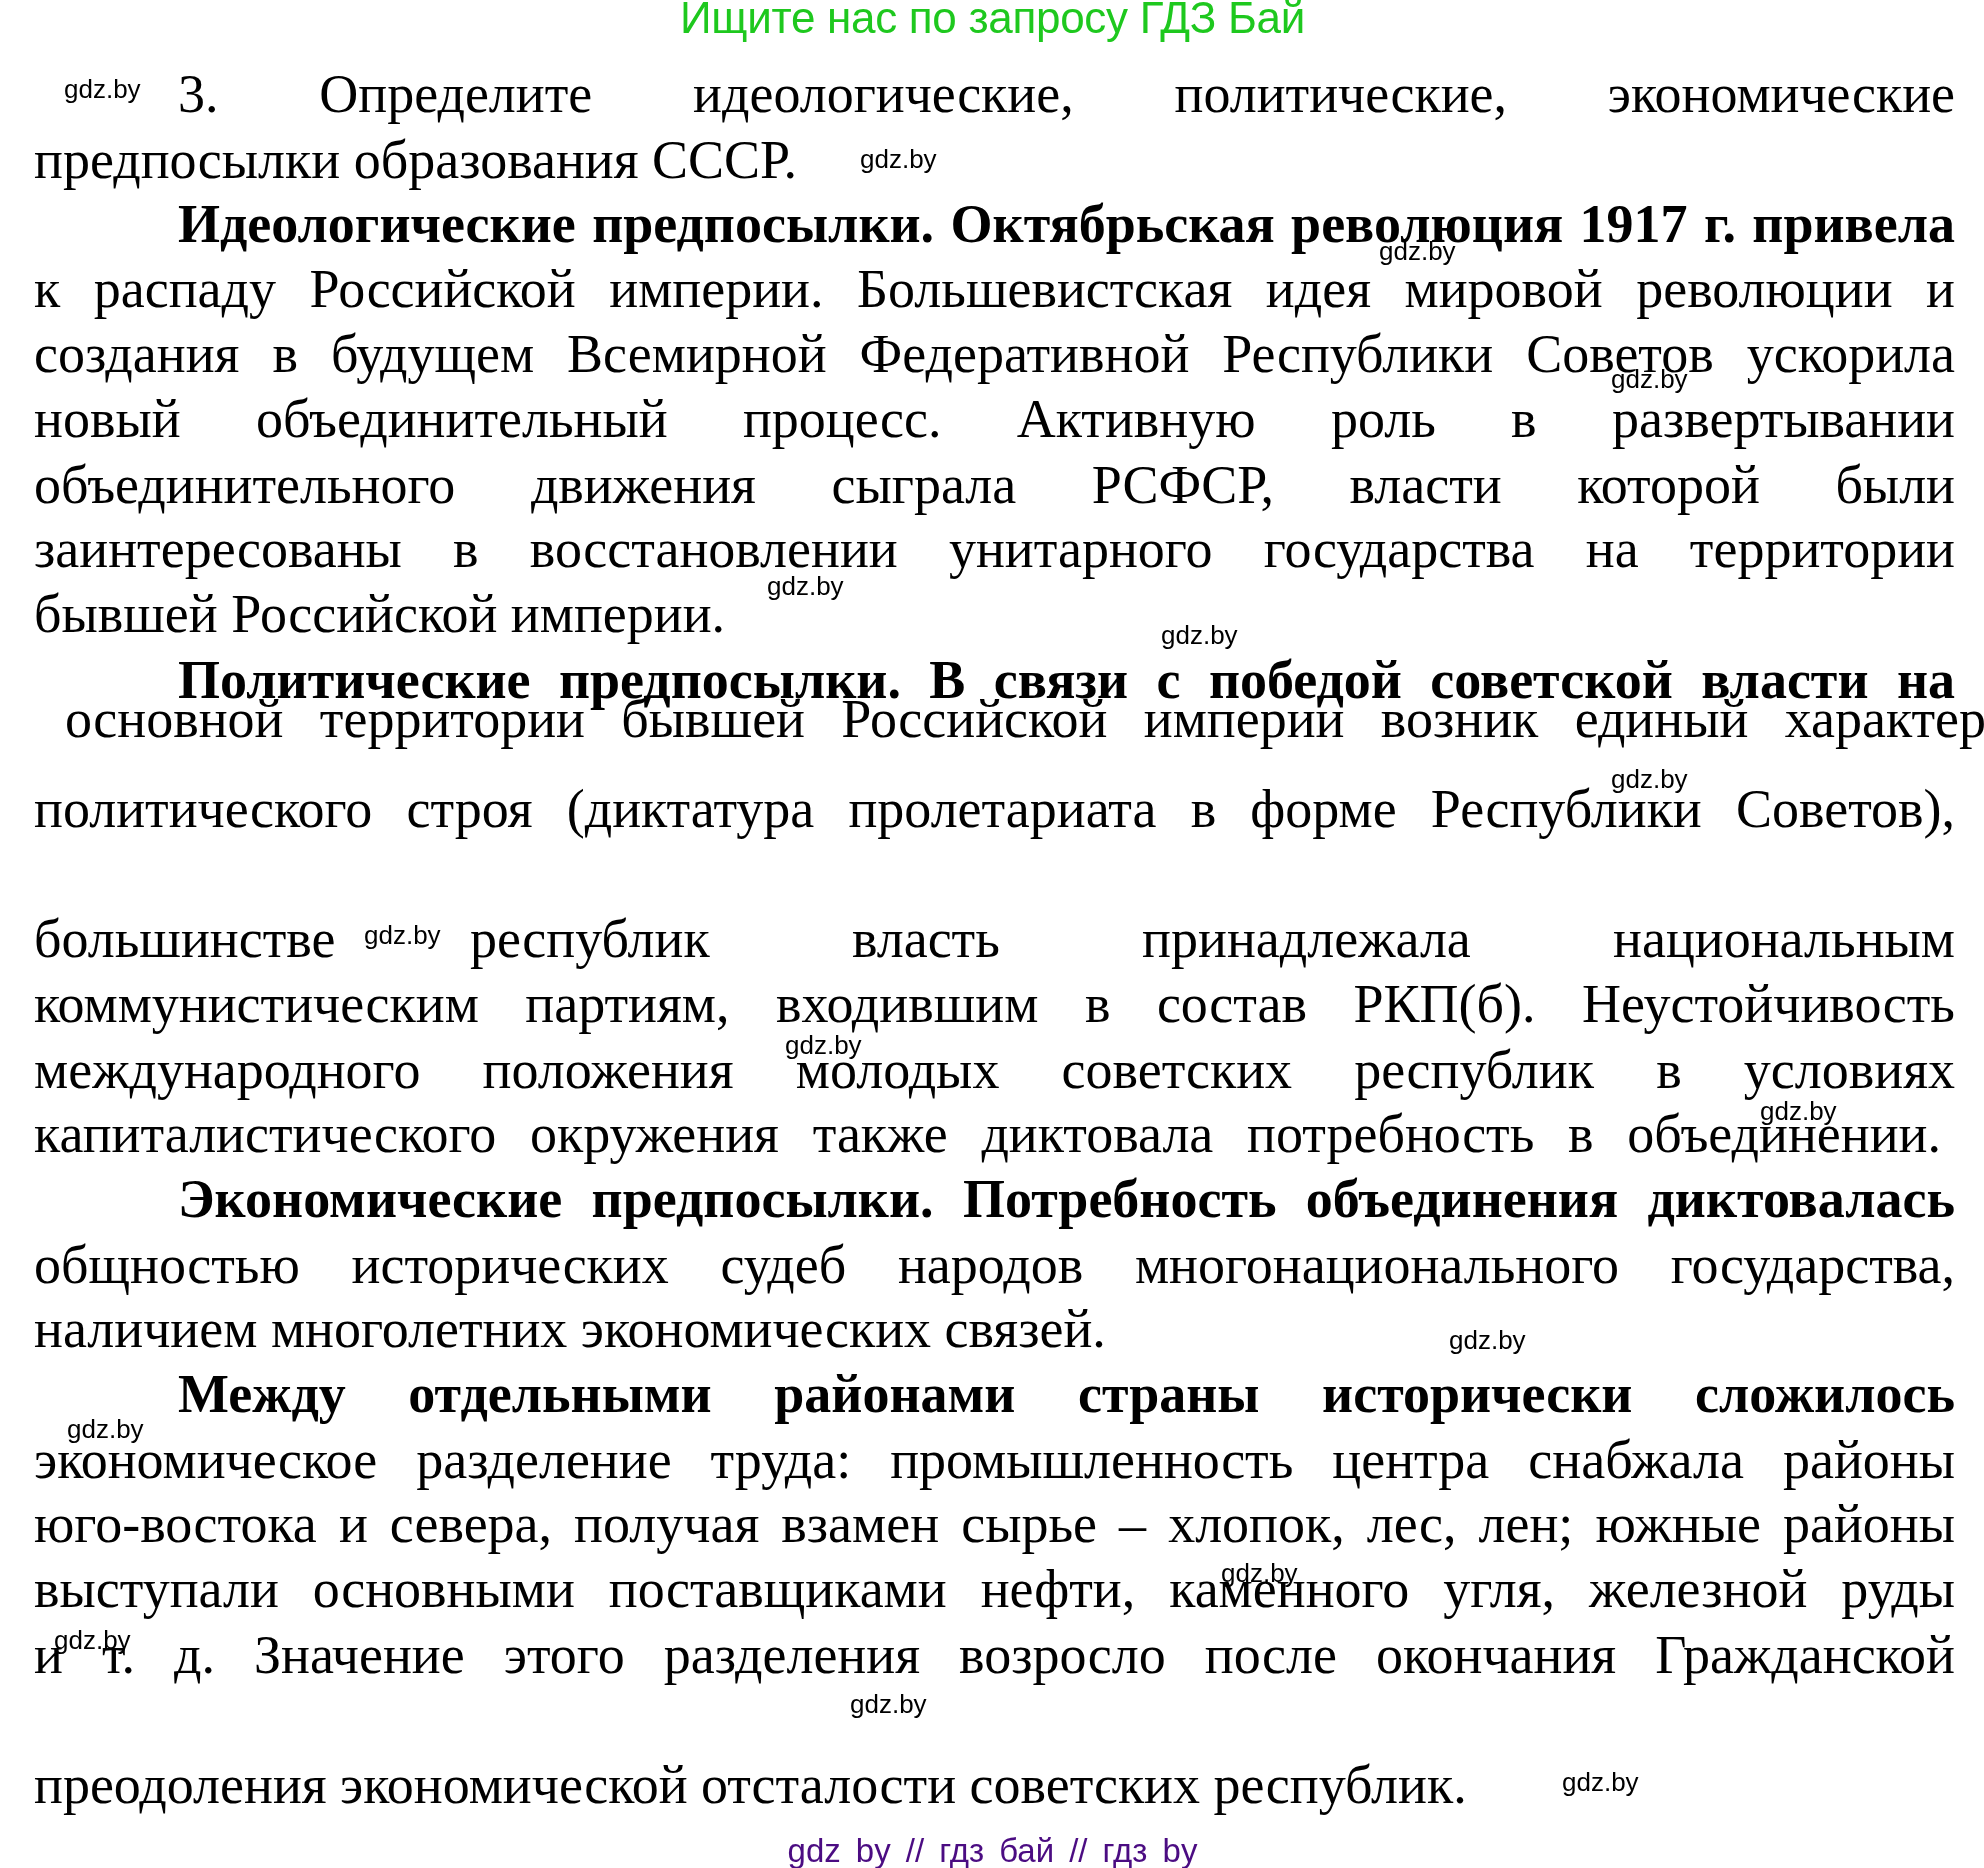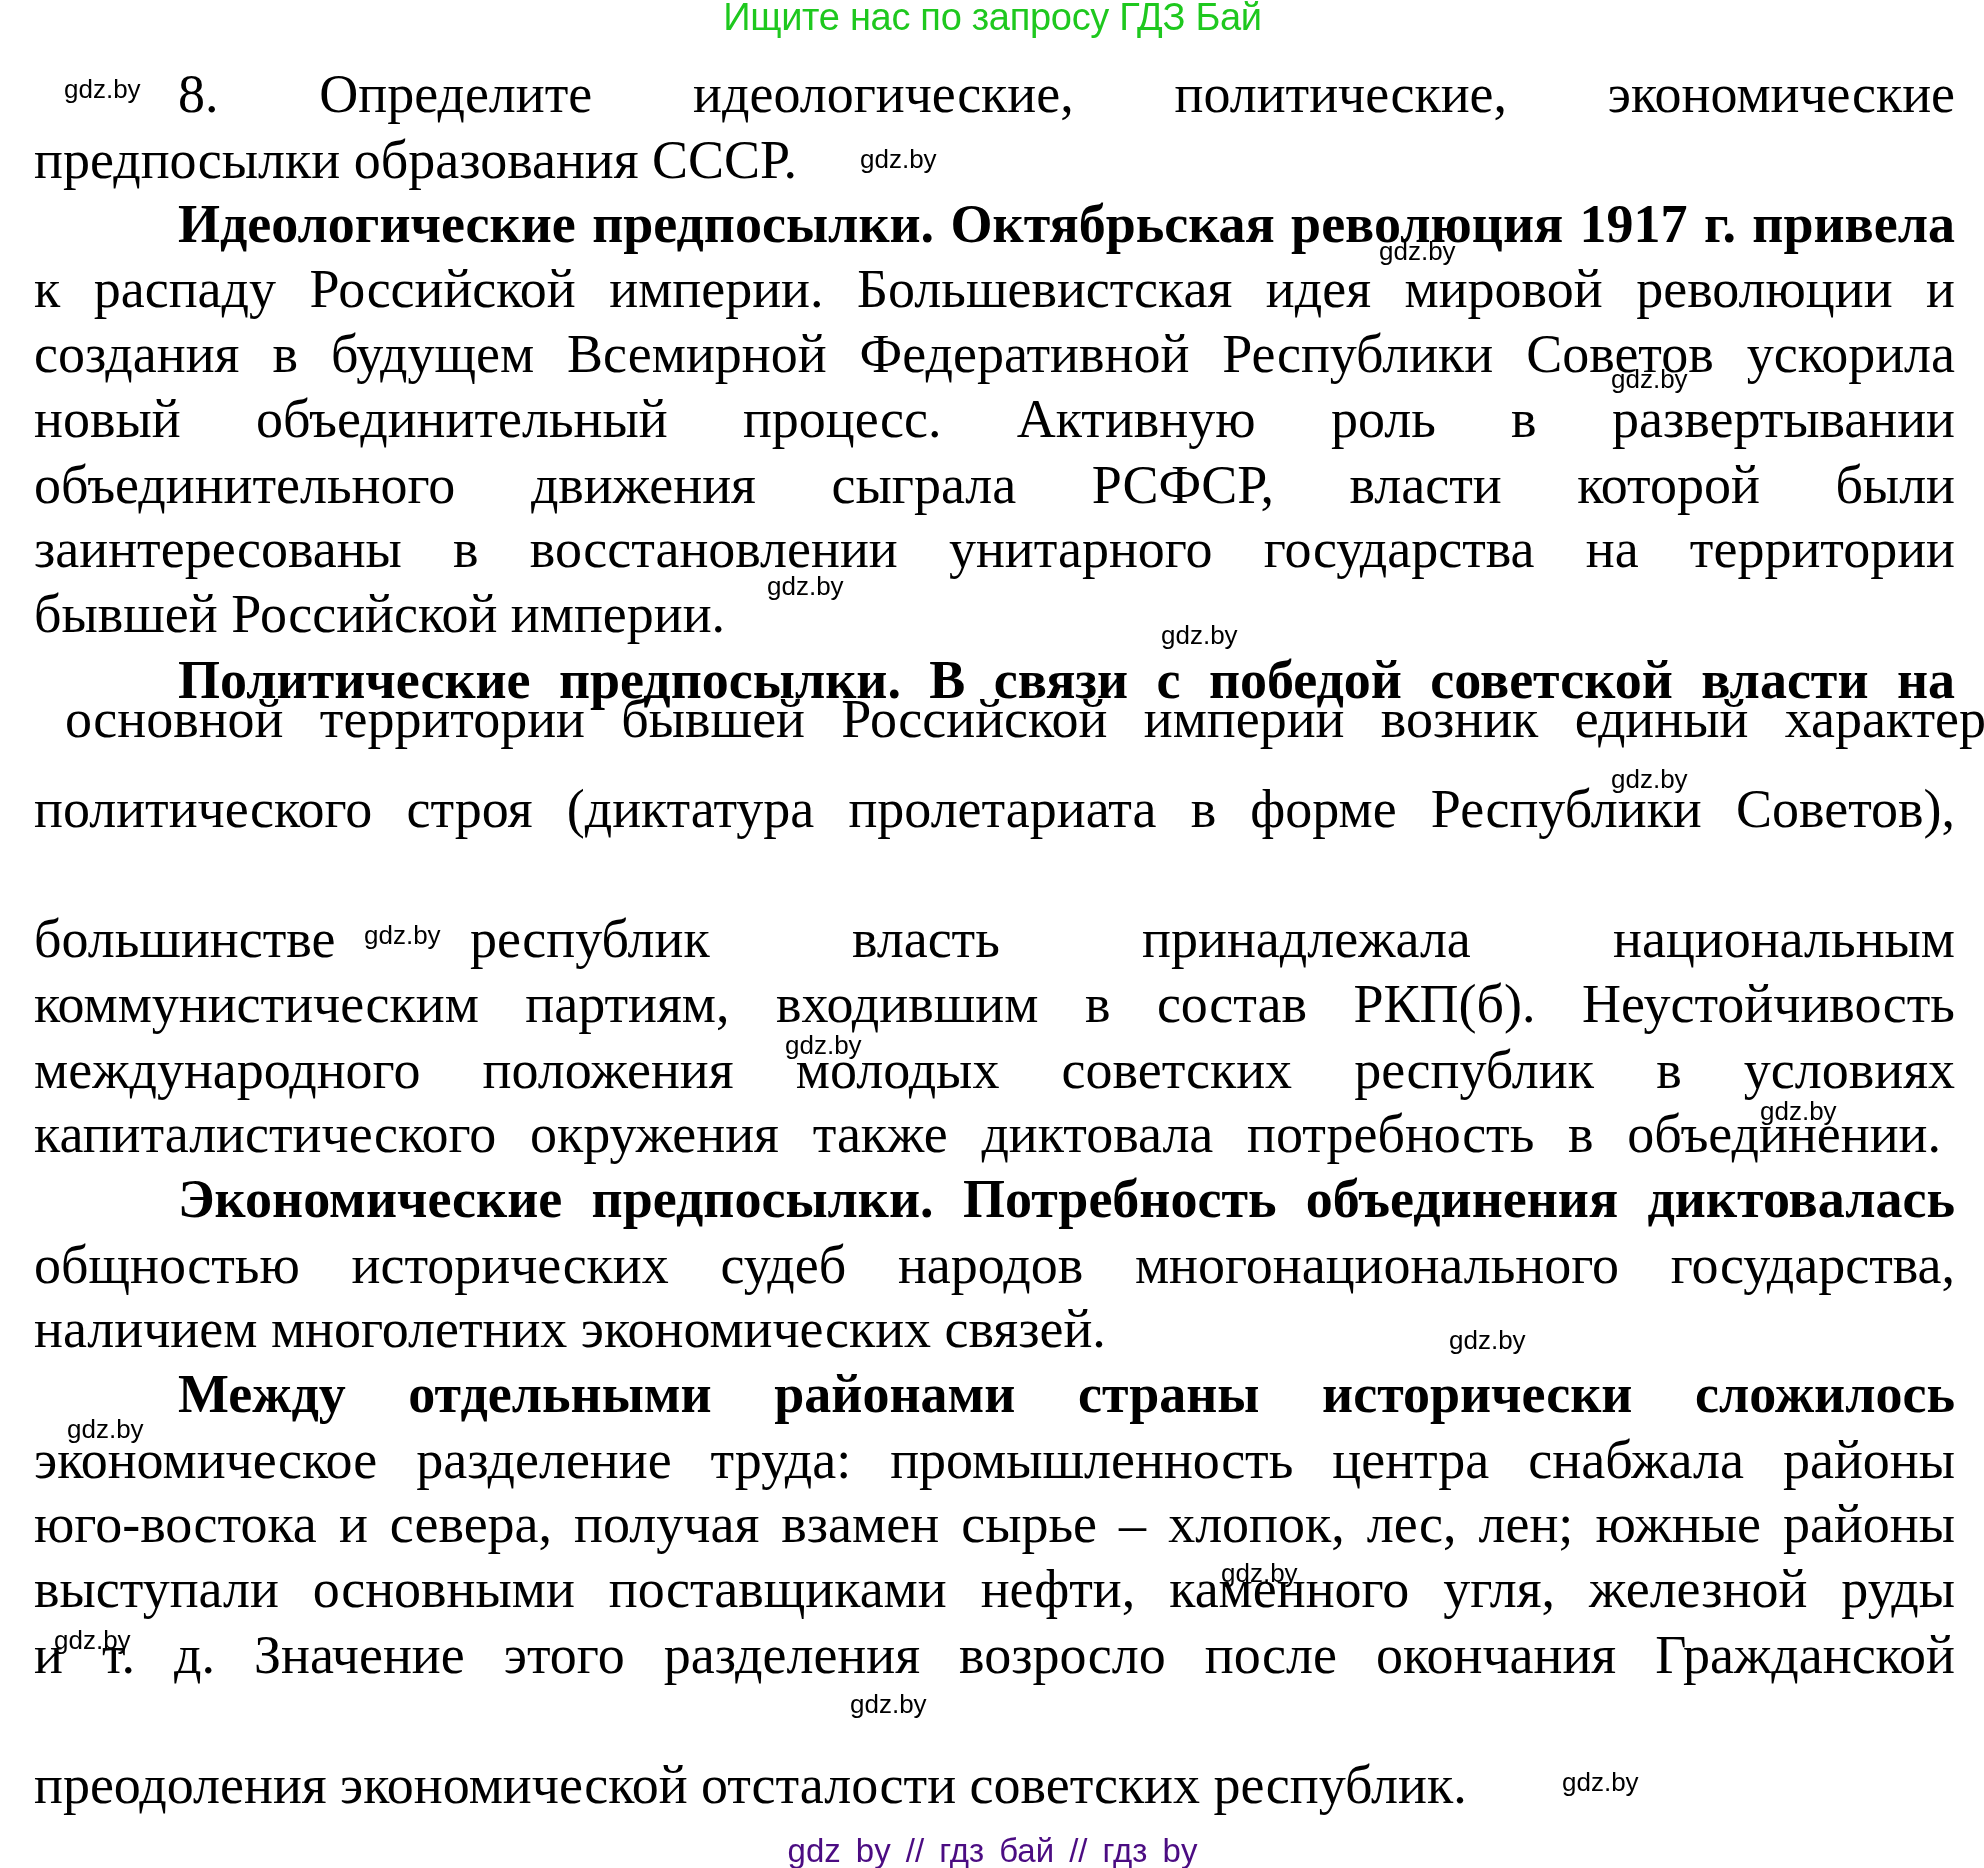--- a/index.html
+++ b/index.html
@@ -1,20 +1,20 @@
 <!DOCTYPE html>
 <html><head>
 <meta charset="utf-8">
 <style>
   html, body { margin: 0; padding: 0; background: #ffffff; }
   body { width: 1985px; height: 1869px; position: relative; overflow: hidden; }
   .header {
     position: absolute; left: 0; top: 0; width: 1985px; height: 39px;
     text-align: center; font-family: "Liberation Sans", sans-serif;
-    font-size: 38px; line-height: 35px; color: #1ec81e; letter-spacing: -0.3px;
+    font-size: 44px; line-height: 35px; color: #1ec81e; letter-spacing: -0.3px;
   }
   .footer {
     position: absolute; left: 0; top: 1833px; width: 1985px; height: 35px;
     text-align: center; font-family: "Liberation Sans", sans-serif;
     font-size: 33px; line-height: 35px; color: #4b0c82; word-spacing: 5.9px;
   }
   .doc {
     position: absolute; left: 0; top: 0; width: 1985px; height: 1869px;
   }
   .line {
@@ -29,21 +29,21 @@
     font-size: 26px; line-height: 27px; color: #000000; white-space: nowrap;
   }
 </style>
 </head>
 <body>
 
 <div class="header">Ищите нас по запросу ГДЗ Бай</div>
 
 <div class="doc">
 
-  <div class="line j" style="left:178px;width:1777px;top:62px;">8. Определите идеологические, политические, экономические</div>
+  <div class="line j" style="left:178px;width:1777px;top:62px;">3. Определите идеологические, политические, экономические</div>
   <div class="line" style="top:128px;">предпосылки образования СССР.</div>
 
   <div class="line j indent" style="top:192px;">Идеологические предпосылки. Октябрьская революция 1917 г. привела</div>
   <div class="line j" style="top:257px;">к распаду Российской империи. Большевистская идея мировой революции и</div>
   <div class="line j" style="top:322px;">создания в будущем Всемирной Федеративной Республики Советов ускорила</div>
   <div class="line j" style="top:387px;">новый объединительный процесс. Активную роль в развертывании</div>
   <div class="line j" style="top:453px;">объединительного движения сыграла РСФСР, власти которой были</div>
   <div class="line j" style="top:517px;">заинтересованы в восстановлении унитарного государства на территории</div>
   <div class="line" style="top:582px;">бывшей Российской империи.</div>
 

